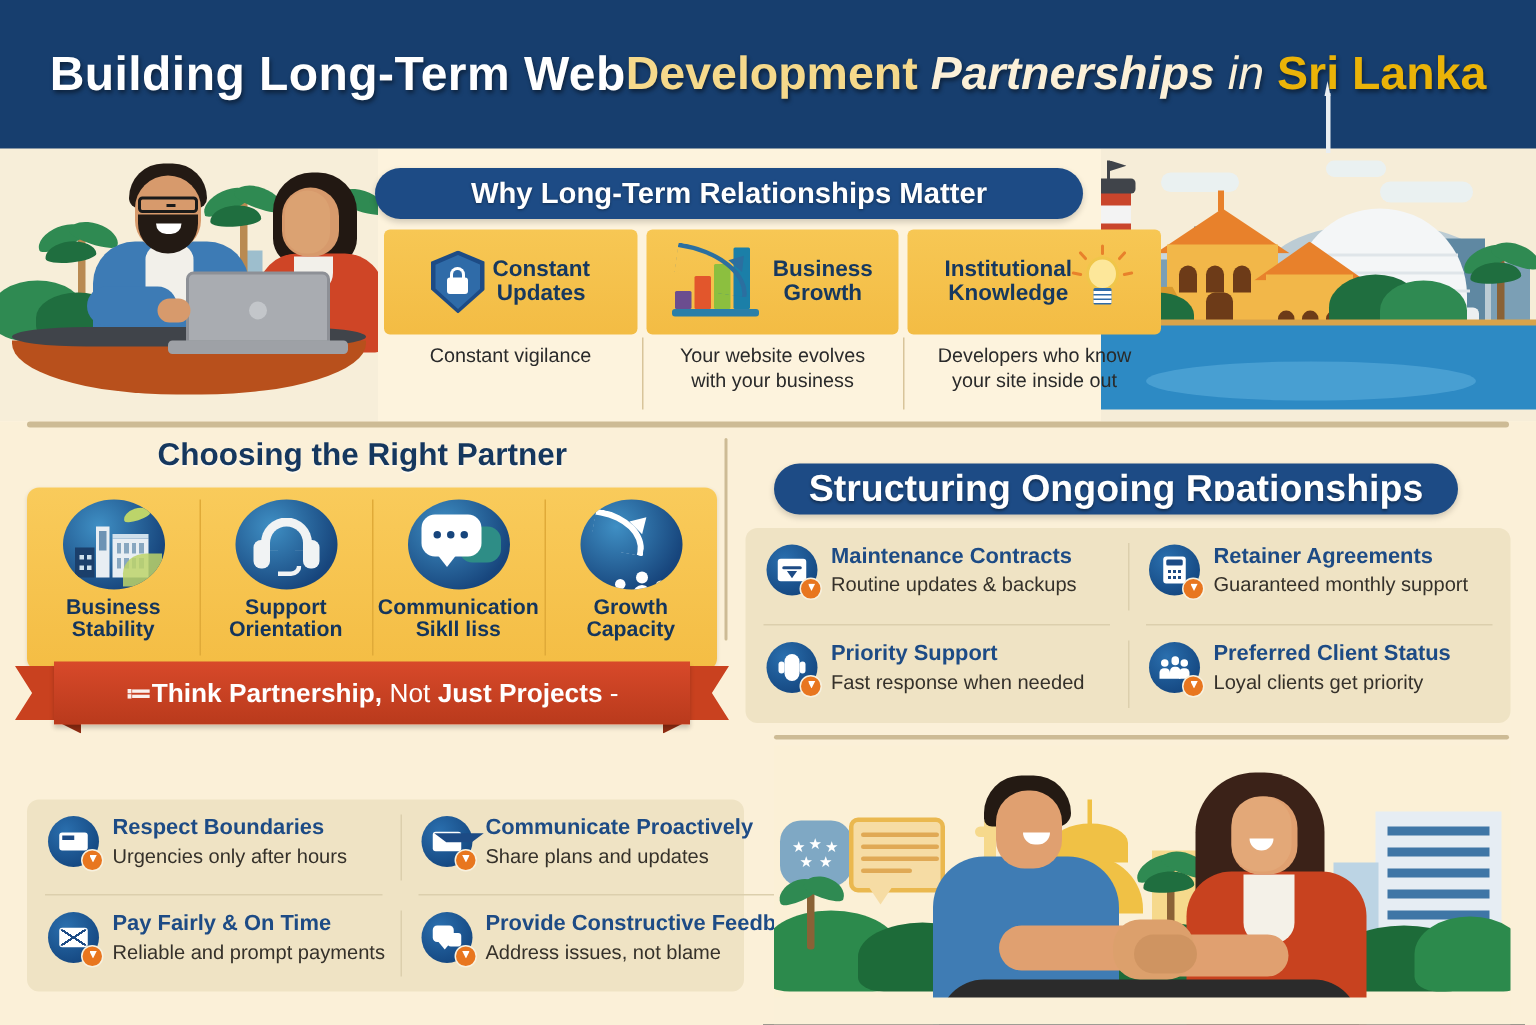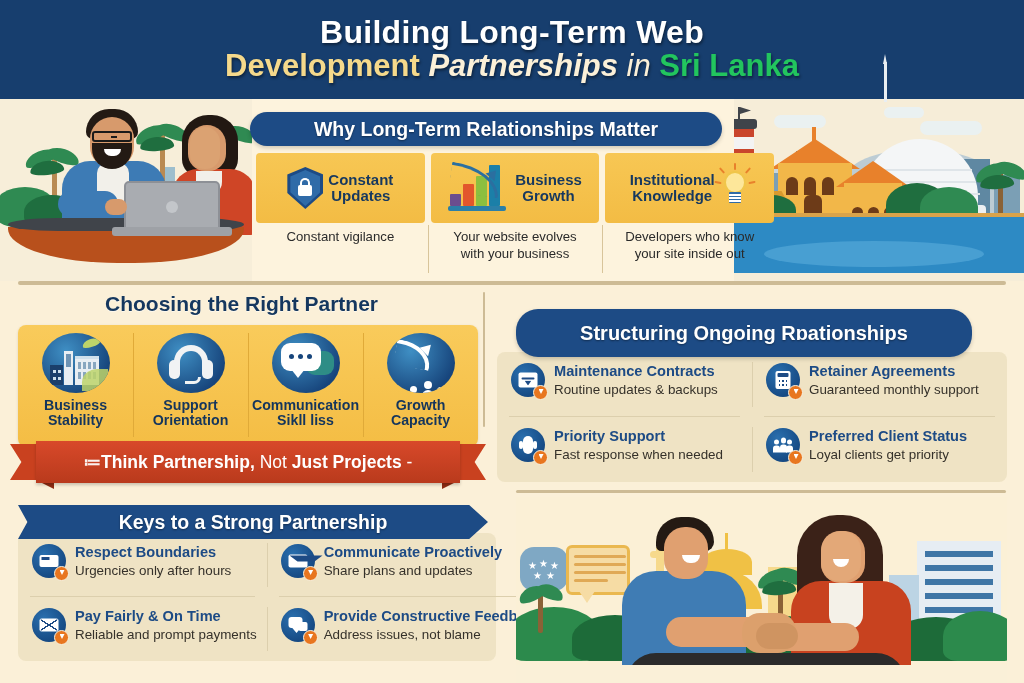--- a/index.html
+++ b/index.html
@@ -8,36 +8,36 @@
 
   #canvas{
     position:relative; width:1024px; height:683px; overflow:hidden;
     background:#fbf0d8;
   }
 
   
   .title-banner{
     position:absolute; left:0; top:0; width:1024px; height:99px;
     background:#173e6e;
-    display:flex; flex-direction:column; align-items:center; justify-content:center;
+    display:flex; flex-direction:row; align-items:center; justify-content:center;
     z-index:6;
   }
   .title-l1{
     font-size:32px; font-weight:bold; color:#ffffff; letter-spacing:.3px;
     text-shadow:1px 2px 3px rgba(0,0,0,.45);
     line-height:1.05;
   }
   .title-l2{
     font-size:31px; line-height:1.1; white-space:nowrap;
     text-shadow:1px 2px 3px rgba(0,0,0,.45);
   }
   .t-dev{ color:#f5d98b; font-weight:bold; }
   .t-part{ color:#fbf0d8; font-weight:bold; font-style:italic; }
   .t-in{ color:#fbf0d8; font-style:italic; font-weight:normal; }
-  .t-sl{ color:#22c55e; font-weight:bold; }
+  .t-sl{ color:#eab308; font-weight:bold; }
 
   
   .spire{
     position:absolute; left:884px; top:62px; width:3px; height:40px;
     background:#e9eef2; z-index:7;
   }
   .spire:before{
     content:""; position:absolute; left:-1px; top:-8px;
     border-left:2.5px solid transparent; border-right:2.5px solid transparent;
     border-bottom:10px solid #e9eef2;
@@ -257,21 +257,21 @@
   .rib-end.l{ left:0; clip-path:polygon(0 0,100% 0,100% 100%,0 100%,38% 50%); }
   .rib-end.r{ right:0; clip-path:polygon(0 0,100% 0,62% 50%,100% 100%,0 100%); }
   .rib-fold{ position:absolute; top:39px; width:18px; height:9px; background:#8f2c12; }
   .rib-fold.l{ left:26px; clip-path:polygon(0 0,100% 0,100% 100%); }
   .rib-fold.r{ right:26px; clip-path:polygon(0 0,100% 0,0 100%); }
   .rib-b{ font-weight:bold; }
   .rib-n{ font-weight:normal; }
   .rib-gl{ font-weight:bold; opacity:.92; }
 
   
-  #pill-struct{ left:516px; top:309px; width:456px; height:48px; font-size:20px; z-index:4; }
+  #pill-struct{ left:516px; top:309px; width:456px; height:34px; font-size:25px; z-index:4; }
   .beige-panel{
     position:absolute; background:#efe3c4; border-radius:8px;
   }
   #panel-struct{ left:497px; top:352px; width:510px; height:130px; }
   #panel-keys{ left:18px; top:533px; width:478px; height:128px; }
 
   .kgrid{ position:absolute; inset:0; display:grid; grid-template-columns:1fr 1fr; grid-template-rows:1fr 1fr; }
   .kcell{ position:relative; display:flex; align-items:flex-start; gap:9px; padding:11px 10px 0 14px; }
   .kcell .txt{ padding-top:1px; }
   .kt{ font-size:14.6px; font-weight:bold; color:#1d4b85; line-height:1.08; white-space:nowrap; }
@@ -742,21 +742,20 @@
         </div>
         <div class="txt">
           <div class="kt">Preferred Client Status</div>
           <div class="ks">Loyal clients get priority</div>
         </div>
       </div>
 
     </div>
   </div>
 
-  <div id="banner-keys">Keys to a Strong Partnership</div>
 
   <div class="beige-panel" id="panel-keys">
     <div class="kgrid">
 
       <div class="kcell">
         <div class="badge">
           <div class="g g-card">
               <i></i>
             </div>
             <div class="pin"></div>

